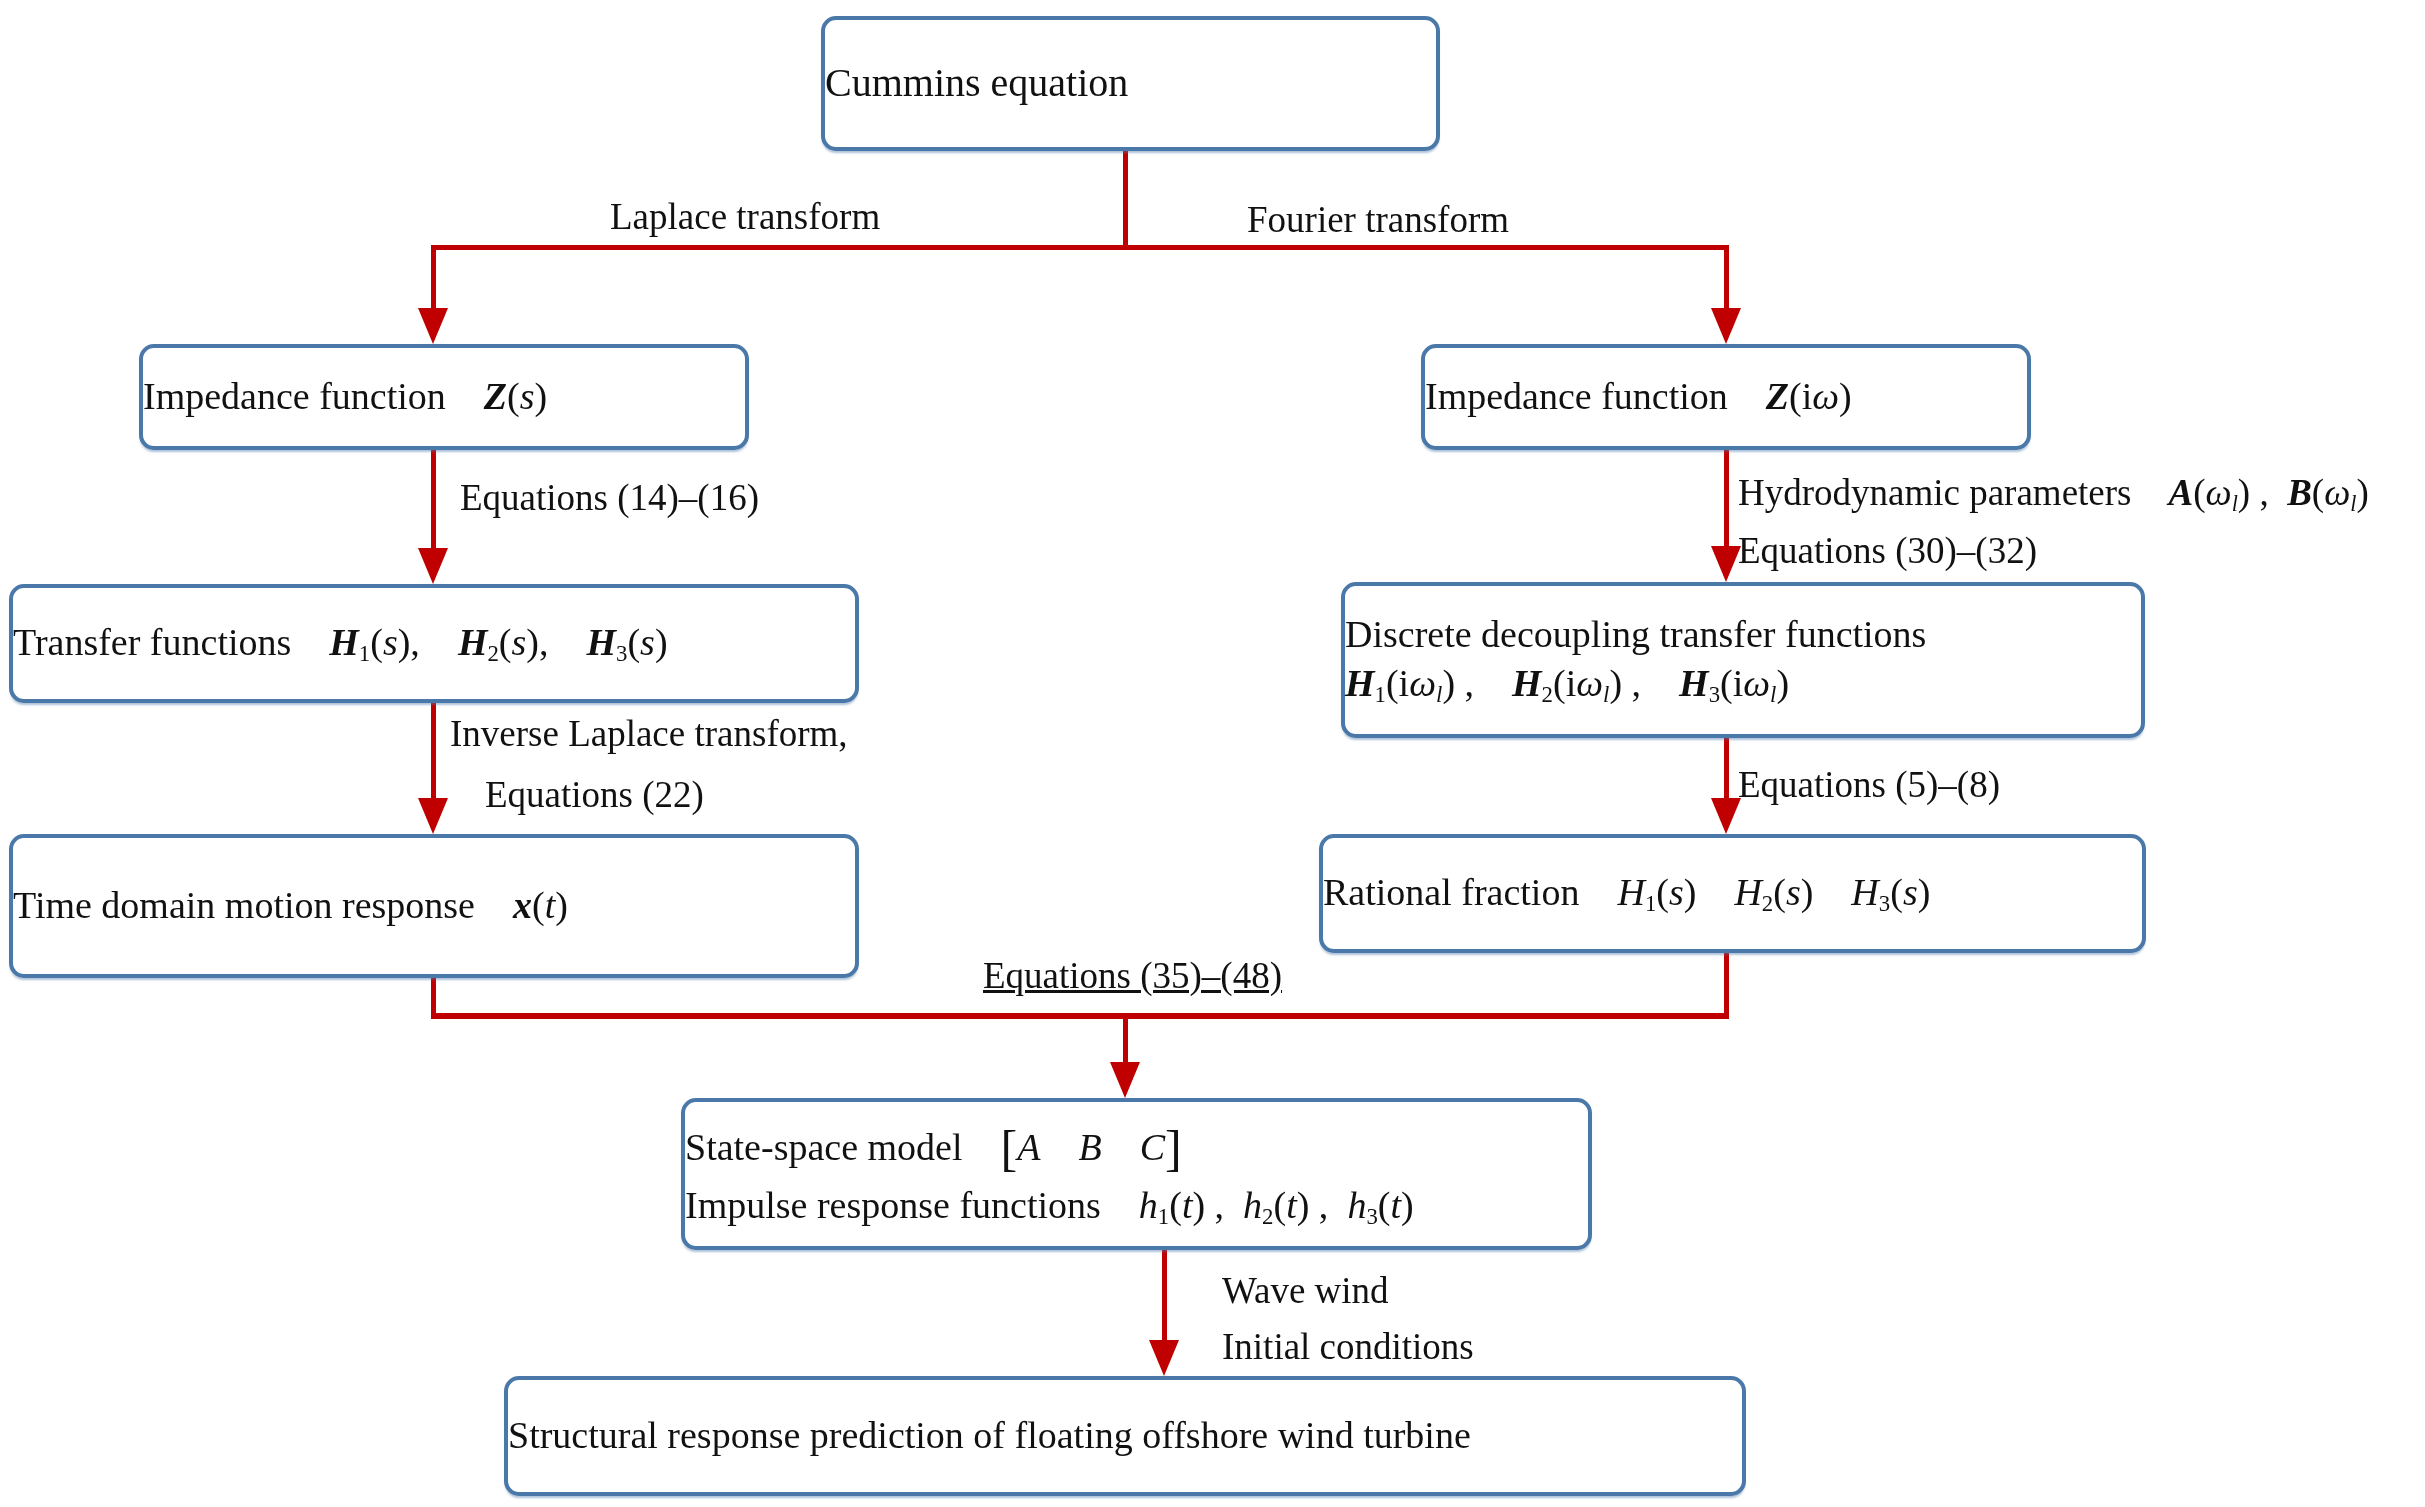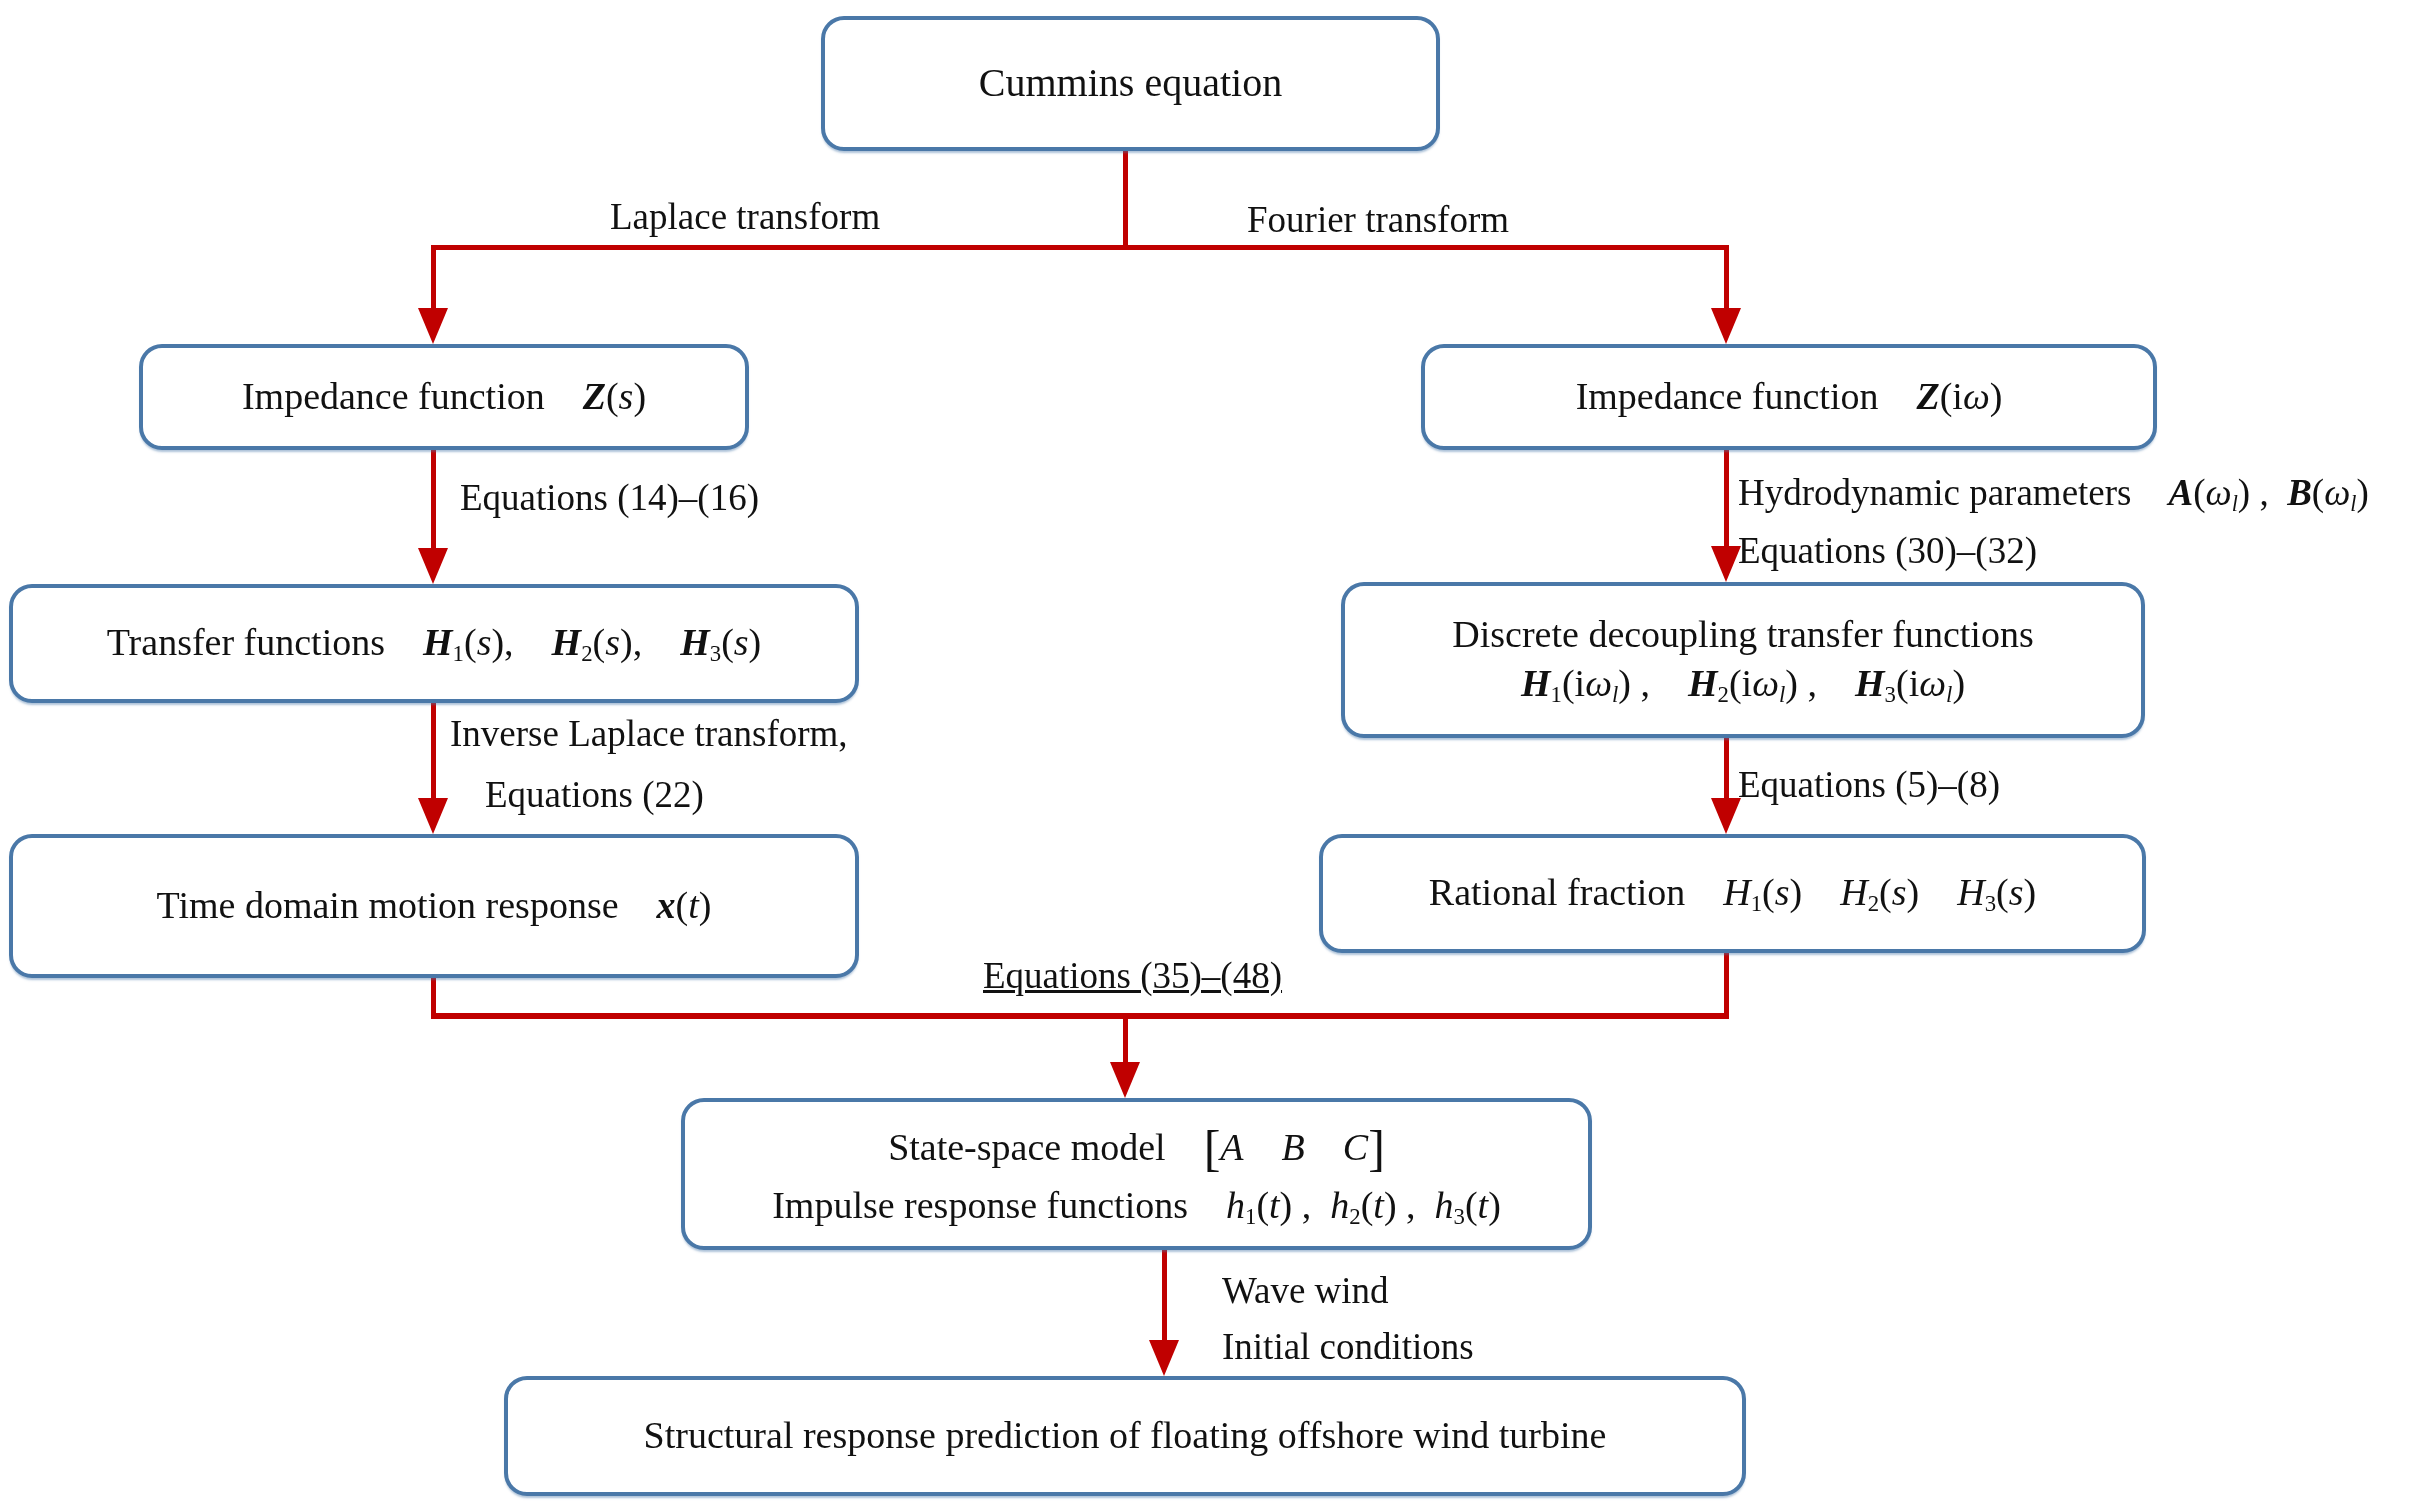--- a/index.html
+++ b/index.html
@@ -15,24 +15,24 @@
     width: 2426px;
     height: 1507px;
     background: var(--bg);
     font-family: "Liberation Serif", "DejaVu Serif", serif;
     color: var(--text);
   }
   .node {
     position: absolute;
     background: #fff;
     border: 4.5px solid var(--box_border);
-    border-radius: 23px;
+    border-radius: 15px;
     display: flex;
     flex-direction: column;
-    align-items: center;
+    align-items: flex-start;
     justify-content: center;
     text-align: center;
     font-size: 38px;
     line-height: 1.3;
     box-shadow: 0 2.8px 2.2px -1.1px rgba(74,120,168,0.45);
   }
   .node .line { white-space: nowrap; }
   .edge-label {
     position: absolute;
     font-size: 37px;
@@ -108,21 +108,21 @@
   <div class="edge-label" style="left:1222px; top:1328px;"><span class="seg-plain">Initial conditions</span></div>
 
   <div class="node" style="left:821px; top:15.7px; width:619px; height:135px; font-size:40px;">
     <div class="line"><span class="seg-plain">Cummins equation</span></div>
   </div>
 
   <div class="node" style="left:139px; top:344px; width:610px; height:106px;">
     <div class="line"><span class="seg-plain">Impedance function  </span><span class="seg-bi">Z</span><span class="seg-plain">(</span><span class="seg-i">s</span><span class="seg-plain">)</span></div>
   </div>
 
-  <div class="node" style="left:1421px; top:344px; width:736px; height:106px;">
+  <div class="node" style="left:1421px; top:344px; width:610px; height:106px;">
     <div class="line"><span class="seg-plain">Impedance function  </span><span class="seg-bi">Z</span><span class="seg-plain">(i</span><span class="seg-i">ω</span><span class="seg-plain">)</span></div>
   </div>
 
   <div class="node" style="left:9px; top:584px; width:850px; height:119px;">
     <div class="line"><span class="seg-plain">Transfer functions  </span><span class="seg-bi">H</span><span class="seg-sub">1</span><span class="seg-plain">(</span><span class="seg-i">s</span><span class="seg-plain">),  </span><span class="seg-bi">H</span><span class="seg-sub">2</span><span class="seg-plain">(</span><span class="seg-i">s</span><span class="seg-plain">),  </span><span class="seg-bi">H</span><span class="seg-sub">3</span><span class="seg-plain">(</span><span class="seg-i">s</span><span class="seg-plain">)</span></div>
   </div>
 
   <div class="node" style="left:1341px; top:582px; width:804px; height:156px;">
     <div class="line"><span class="seg-plain">Discrete decoupling transfer functions</span></div>
     <div class="line"><span class="seg-bi">H</span><span class="seg-sub">1</span><span class="seg-plain">(i</span><span class="seg-i">ω</span><span class="seg-isub">l</span><span class="seg-plain">) ,  </span><span class="seg-bi">H</span><span class="seg-sub">2</span><span class="seg-plain">(i</span><span class="seg-i">ω</span><span class="seg-isub">l</span><span class="seg-plain">) ,  </span><span class="seg-bi">H</span><span class="seg-sub">3</span><span class="seg-plain">(i</span><span class="seg-i">ω</span><span class="seg-isub">l</span><span class="seg-plain">)</span></div>

